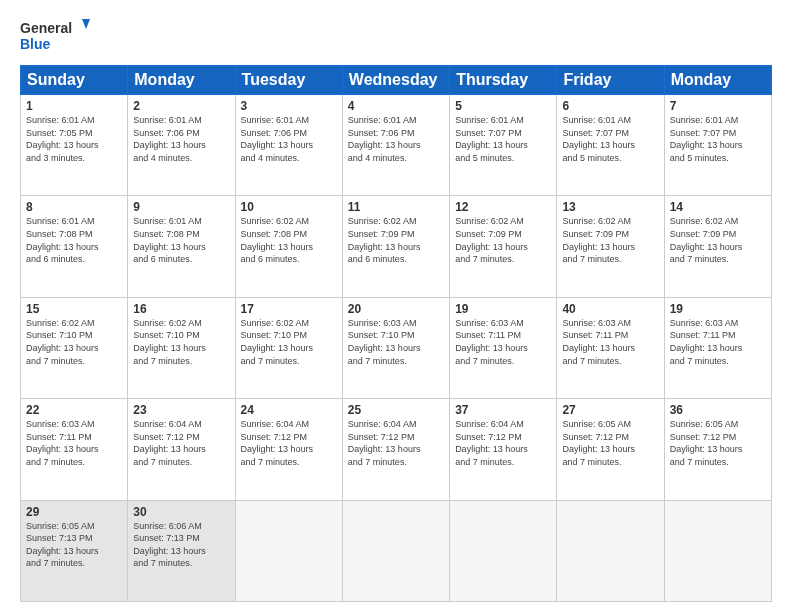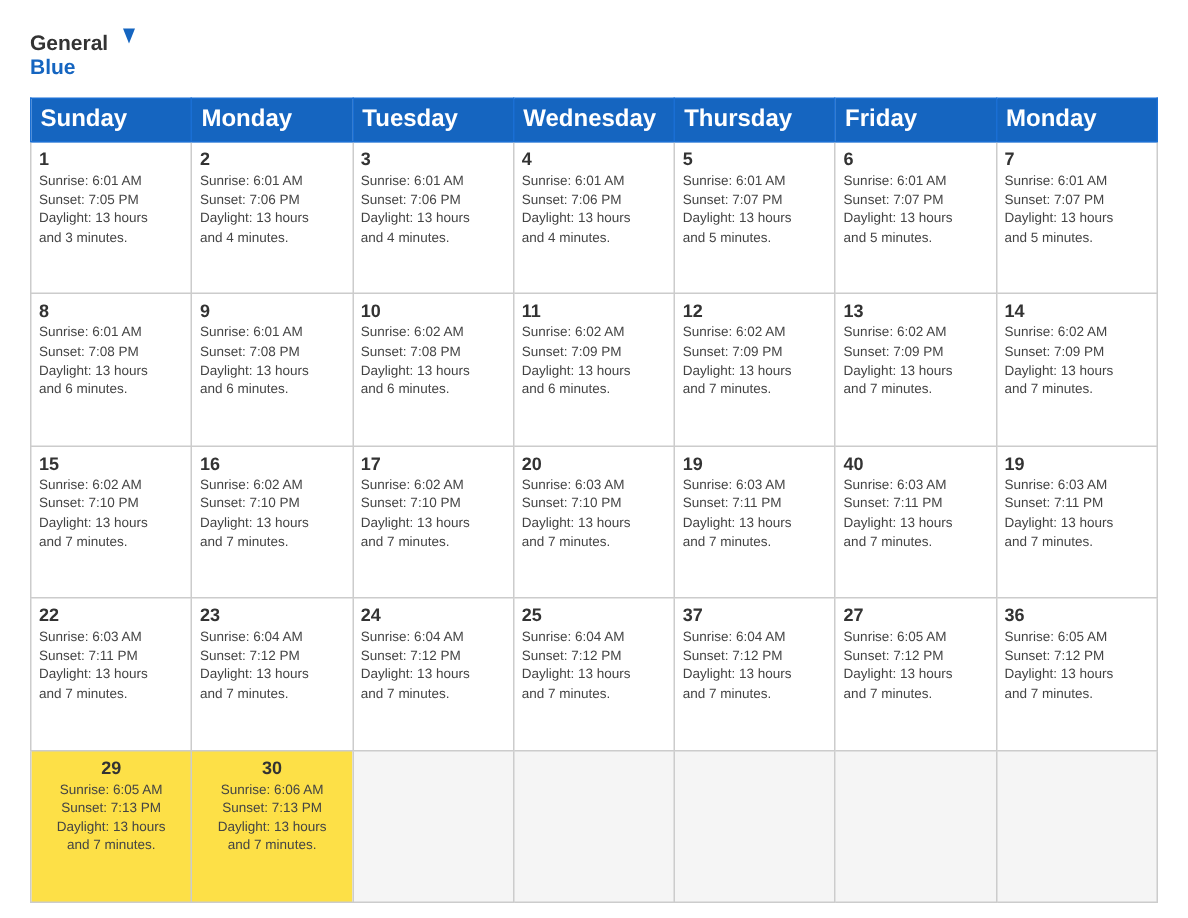--- a/index.html
+++ b/index.html
@@ -65,22 +65,21 @@
       background: #fff;
       width: calc(100% / 7);
     }
     .calendar td.empty {
       background: #f5f5f5;
     }
     .calendar tr.last-row td {
       background: #f5f5f5;
     }
     .calendar tr.last-row td.has-data {
-      background: #fde047;
-      text-align: center;
+      background: #e5e5e5;
     }
     .day-num {
       font-size: 12px;
       font-weight: bold;
       color: #333;
       display: block;
       margin-bottom: 1px;
     }
     .day-info {
       font-size: 9px;

